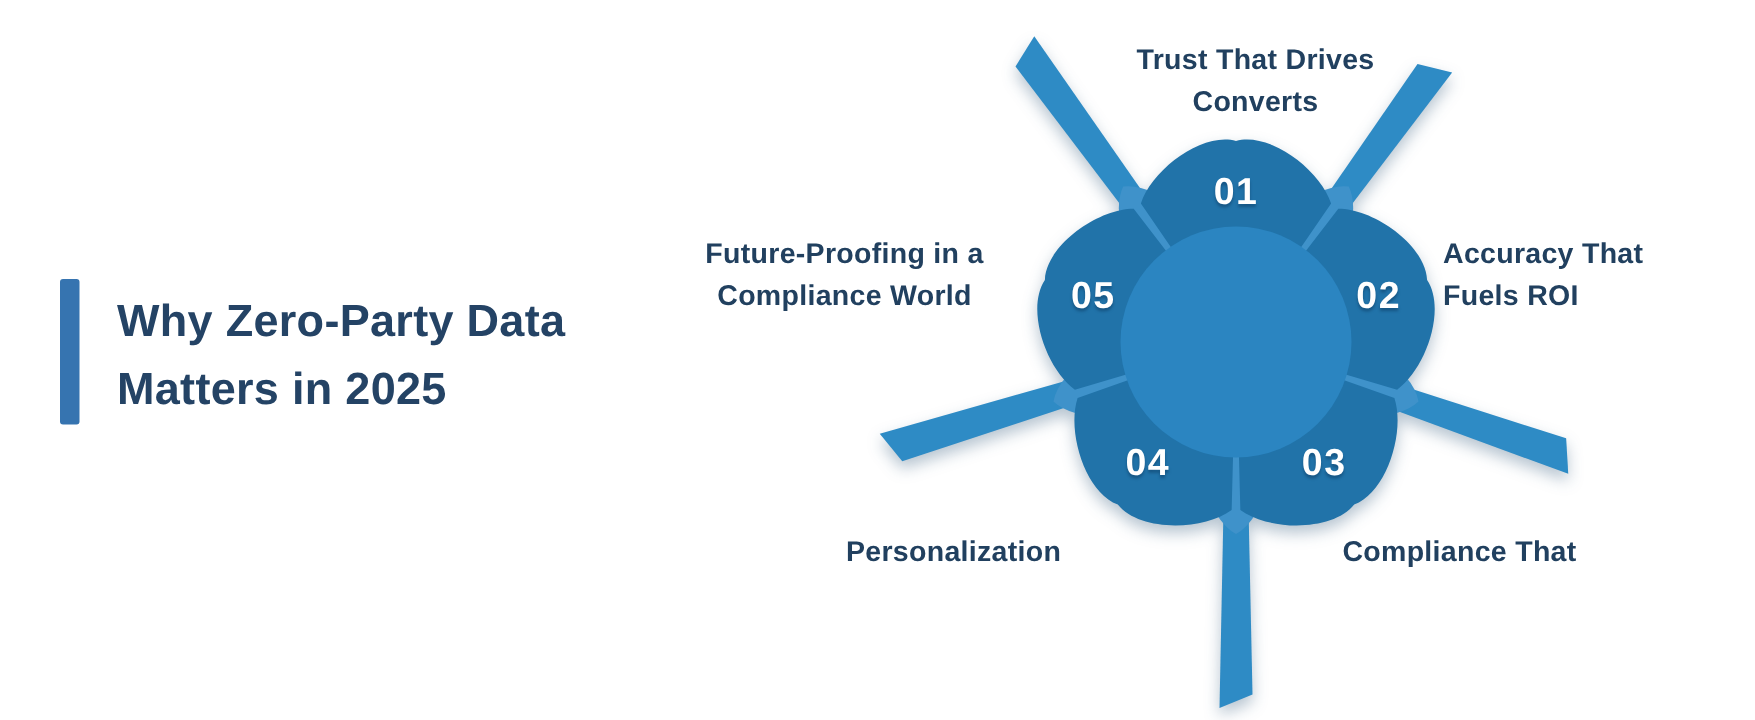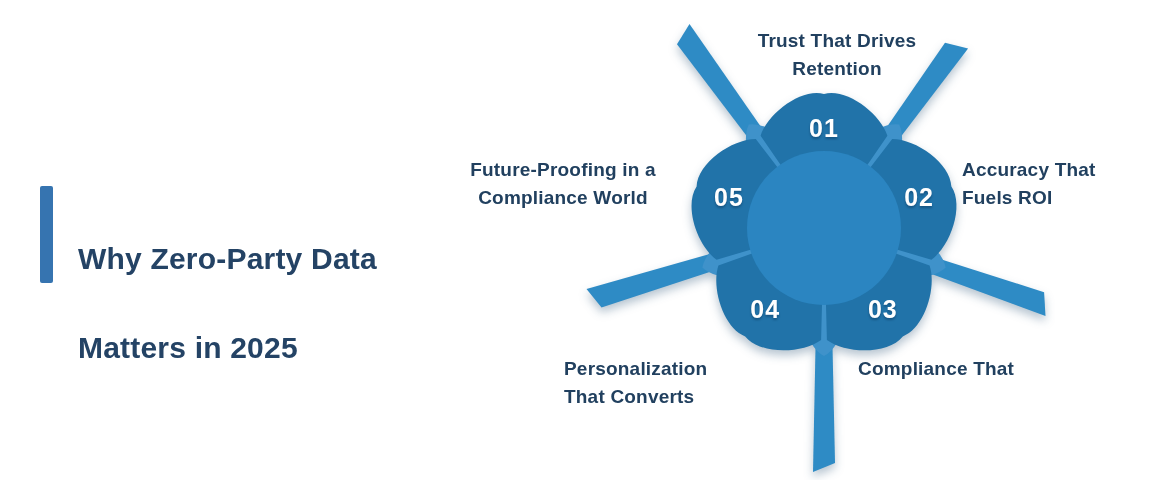--- a/index.html
+++ b/index.html
@@ -25,21 +25,21 @@
   .title-block{position:absolute;left:40px;top:186px;display:flex;}
   .accent-bar{
     width:13px;height:97px;background:var(--accent-bar);
     border-radius:2px;flex:0 0 auto;
   }
   .page-title{
     margin-left:25px;margin-top:6px;
     font-size:30px;font-weight:bold;line-height:45px;
     color:var(--title-text);letter-spacing:.2px;white-space:nowrap;
   }
-  .page-title span{display:block;margin-top:44px;}
+  .page-title span{display:block;}
   
   .diagram-svg{position:absolute;left:0;top:0;width:1170px;height:480px;}
   .flower{filter:drop-shadow(0px 5px 5px rgba(13,60,100,0.30));}
   .ray{fill:var(--ray);}
   .leaf{fill:var(--under-petal);}
   .petal{fill:var(--ring-petal);}
   .hub{fill:var(--hub-circle);}
   .step-num{
     fill:var(--number-text);
     font-family:"Liberation Sans","DejaVu Sans",sans-serif;
@@ -49,21 +49,21 @@
   }
   
   .seg-label{
     position:absolute;
     font-size:19px;font-weight:bold;line-height:28px;
     color:var(--label-text);letter-spacing:.2px;
   }
   .seg-label span{display:block;}
   .lbl-1{left:707px;top:27px;width:260px;text-align:center;}
   .lbl-2{left:962px;top:156px;width:220px;text-align:left;}
-  .lbl-3{left:858px;top:355px;width:230px;text-align:left;}
+  .lbl-3{left:858px;top:355px;width:230px;text-align:center;}
   .lbl-4{left:564px;top:355px;width:240px;text-align:left;}
   .lbl-5{left:438px;top:156px;width:250px;text-align:center;}
 </style>
 </head>
 <body>
 
 <div class="stage">
 
   <div class="title-block">
     <div class="accent-bar"></div>
@@ -102,31 +102,30 @@
         <text class="step-num" x="919.1" y="197.1">02</text>
         <text class="step-num" x="882.8" y="308.9">03</text>
         <text class="step-num" x="765.2" y="308.9">04</text>
         <text class="step-num" x="728.9" y="197.1">05</text>
       </g>
     </g>
   </svg>
 
   <div class="seg-label lbl-1">
     <span>Trust That Drives</span>
-    <span>Retention</span>
+    <span>Converts</span>
   </div>
   <div class="seg-label lbl-2">
     <span>Accuracy That</span>
     <span>Fuels ROI</span>
   </div>
   <div class="seg-label lbl-3">
     <span>Compliance That</span>
   </div>
   <div class="seg-label lbl-4">
     <span>Personalization</span>
-    <span>That Converts</span>
   </div>
   <div class="seg-label lbl-5">
     <span>Future-Proofing in a</span>
     <span>Compliance World</span>
   </div>
 
 </div>
 
 </body></html>

